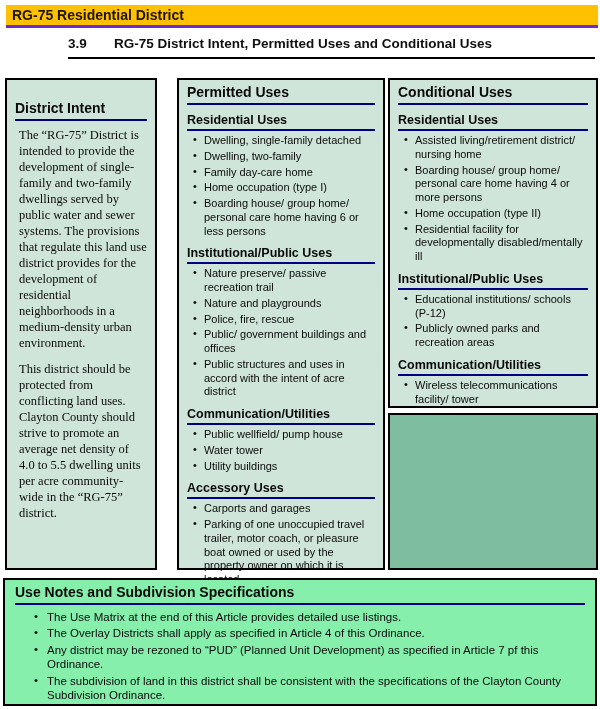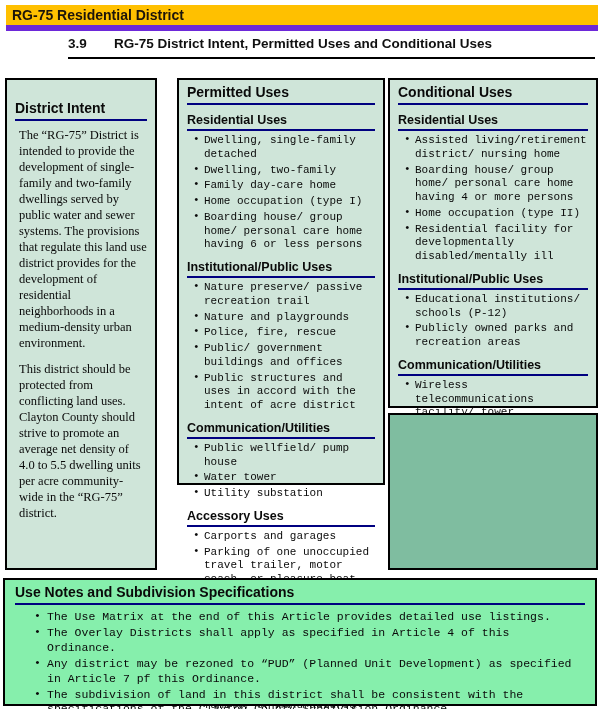--- a/index.html
+++ b/index.html
@@ -2,58 +2,58 @@
 <html><head>
 <meta charset="utf-8">
 <style>
   html,body{margin:0;padding:0;}
   body{
     width:600px;height:709px;position:relative;background:#ffffff;
     font-family:"Liberation Sans",sans-serif;overflow:hidden;
   }
   .banner{
     position:absolute;left:6px;top:5px;width:586px;height:20px;
-    background:#FFC000;border-bottom:6px solid #6d28d9;
+    background:#FFC000;border-bottom:3px solid #6d28d9;
     font-weight:bold;font-size:14px;line-height:20px;color:#1c140a;
     padding-left:6px;
   }
   .heading-row{
     position:absolute;left:68px;top:36px;width:527px;
     font-weight:bold;font-size:13.5px;color:#101010;
   }
   .heading-row .num{display:inline-block;width:46px;}
   .heading-underline{
     position:absolute;left:68px;top:57px;width:527px;height:0;
     border-top:2px solid #000000;
   }
   .box{
     position:absolute;border:2px solid #000000;box-sizing:border-box;
     background:#cfe5d9;
   }
   #intent-box{left:5px;top:78px;width:152px;height:492px;padding:6px 8px;}
-  #permitted-box{left:177px;top:78px;width:208px;height:407px;padding:4px 8px;}
+  #permitted-box{left:177px;top:78px;width:208px;height:492px;padding:4px 8px;}
   #conditional-box{left:388px;top:78px;width:210px;height:330px;padding:4px 8px;}
   #green-box{left:388px;top:413px;width:210px;height:157px;background:#7fbda0;}
   #notes-box{left:3px;top:578px;width:594px;height:128px;background:#86efac;padding:4px 10px;}
   .box-title{
     font-weight:bold;font-size:14px;color:#0a0a0a;
     border-bottom:2px solid #000080;padding-bottom:3px;margin-bottom:5px;
   }
   #intent-box .box-title{margin-top:14px;}
   .intent-para{
     font-family:"Liberation Serif",serif;font-size:12.5px;line-height:1.28;
     color:#0a0a0a;margin:6px 0 10px 4px;
   }
   .use-section-heading{
     font-weight:bold;font-size:12.5px;color:#0a0a0a;
     border-bottom:2px solid #000080;padding:3px 0 2px;margin:5px 0 3px;
   }
   ul.bullets{
     list-style:none;margin:2px 0 5px;padding-left:17px;
-    font-family:Liberation Mono, monospace;font-size:11px;line-height:1.25;color:#0a0a0a;
+    font-family:Liberation Sans, sans-serif;font-size:11px;line-height:1.25;color:#0a0a0a;
   }
   ul.bullets li{position:relative;margin-bottom:2px;}
   ul.bullets li::before{content:"\2022";position:absolute;left:-11px;top:-1px;}
   #notes-box ul.bullets{font-size:11.5px;padding-left:32px;margin-top:4px;}
   #notes-box ul.bullets li::before{left:-13px;}
 </style>
 </head>
 <body>
 
 <div class="banner">
@@ -89,21 +89,21 @@
         <li>Nature preserve/ passive recreation trail</li>
         <li>Nature and playgrounds</li>
         <li>Police, fire, rescue</li>
         <li>Public/ government buildings and offices</li>
         <li>Public structures and uses in accord with the intent of acre district</li>
       </ul>
       <div class="use-section-heading">Communication/Utilities</div>
       <ul class="bullets">
         <li>Public wellfield/ pump house</li>
         <li>Water tower</li>
-        <li>Utility substation</li>
+        <li>Utility buildings</li>
       </ul>
       <div class="use-section-heading">Accessory Uses</div>
       <ul class="bullets">
         <li>Carports and garages</li>
         <li>Parking of one unoccupied travel trailer, motor coach, or pleasure boat owned or used by the property owner on which it is located</li>
         <li>Private recreation areas owned, operated, and maintained exclusively for residents of subdivisions, multiple family, or manufactured housing</li>
       </ul>
     </div>
 </div>
 

